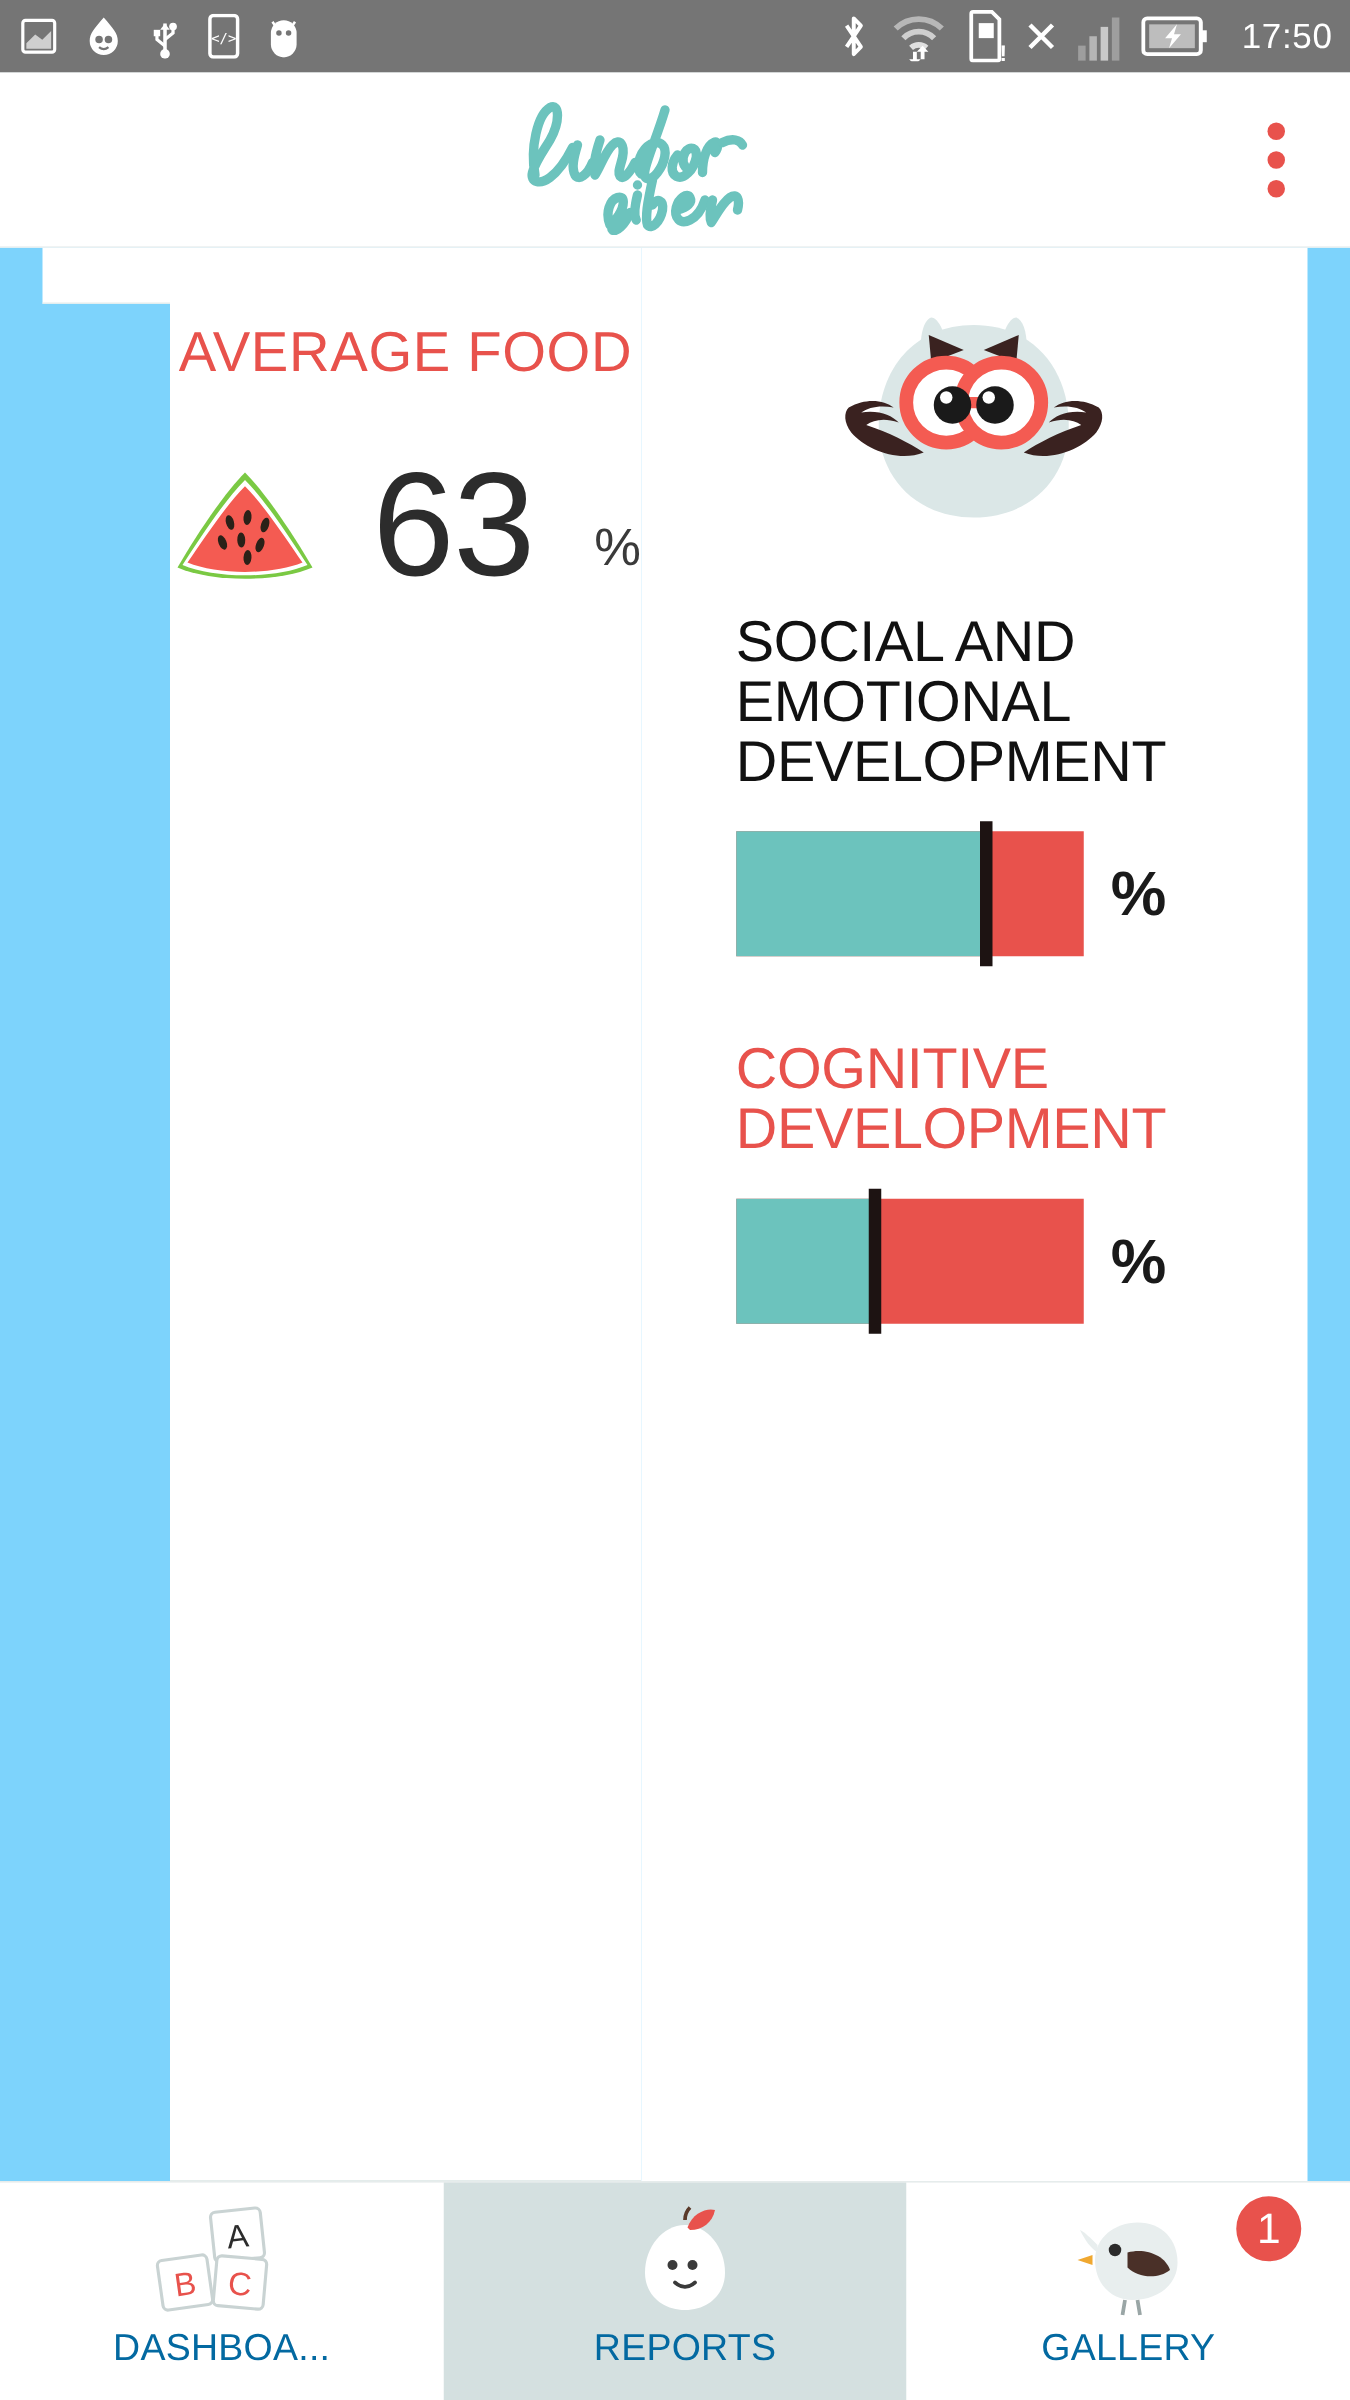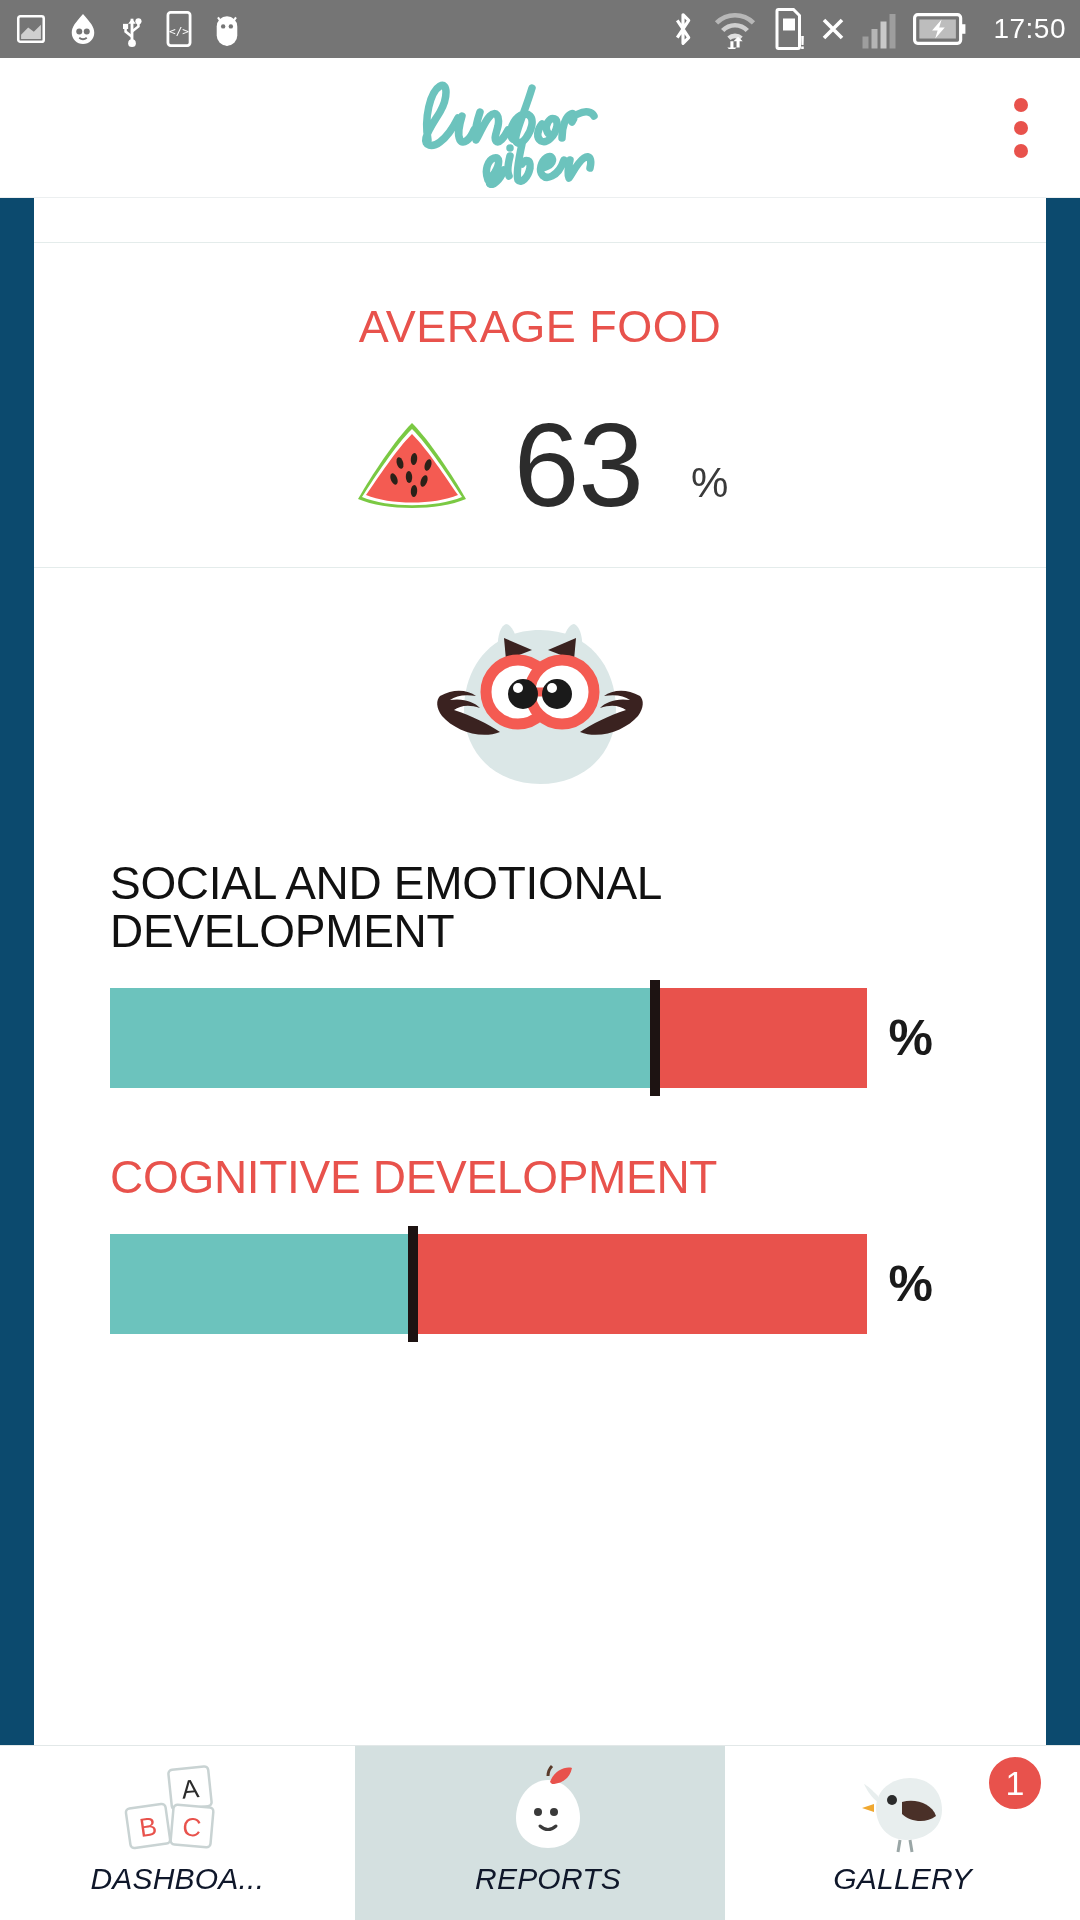--- a/index.html
+++ b/index.html
@@ -29,22 +29,22 @@
   }
   .logo { width:260px; height:120px; display:block; }
   .overflow {
     position:absolute; right:42px; top:50%; transform:translateY(-50%);
     display:flex; flex-direction:column; gap:9px; padding:10px; cursor:pointer;
   }
   .overflow span { width:14px; height:14px; border-radius:50%; background:#e8524c; display:block; }
 
   
   .content {
-    flex:1 1 auto; background:#0c4a6e; padding:0 34px;
-    display:flex; flex-direction:column; overflow:hidden;
+    flex:1 1 auto; background:#7dd3fc; padding:0 34px;
+    display:flex; flex-direction:row; overflow:hidden;
   }
   .card { background:#ffffff; width:100%; }
   .card-top-strip { height:45px; background:#ffffff; border-bottom:1px solid #e4eceb; }
 
   .food-card {
     border-bottom:1px solid #e4eceb;
     padding:58px 0 52px;
     display:flex; flex-direction:column; align-items:center;
   }
   .food-title {
@@ -78,21 +78,21 @@
   .bottomnav {
     flex:0 0 auto; height:175px; background:#ffffff; display:flex; border-top:1px solid #e2e8e8;
   }
   .tab {
     flex:1 1 0; display:flex; flex-direction:column; align-items:center; justify-content:flex-start;
     padding-top:14px; position:relative; cursor:pointer;
   }
   .tab.active { background:#d4e0e0;padding-left:16px; }
   .tab-icon { height:96px; display:flex; align-items:center; justify-content:center; }
   .tab-label {
-    font-size:30px; color:#0f172a; margin-top:6px; white-space:nowrap; letter-spacing:0.2px;font-style:italic;
+    font-size:30px; color:#0369a1; margin-top:6px; white-space:nowrap; letter-spacing:0.2px;
   }
   .badge {
     position:absolute; top:6px; right:34px; min-width:62px; height:62px;
     border-radius:50%; background:#e8524c; color:#ffffff; font-size:34px;
     display:flex; align-items:center; justify-content:center; border:5px solid #ffffff;
   }
 </style>
 </head>
 <body>
 

